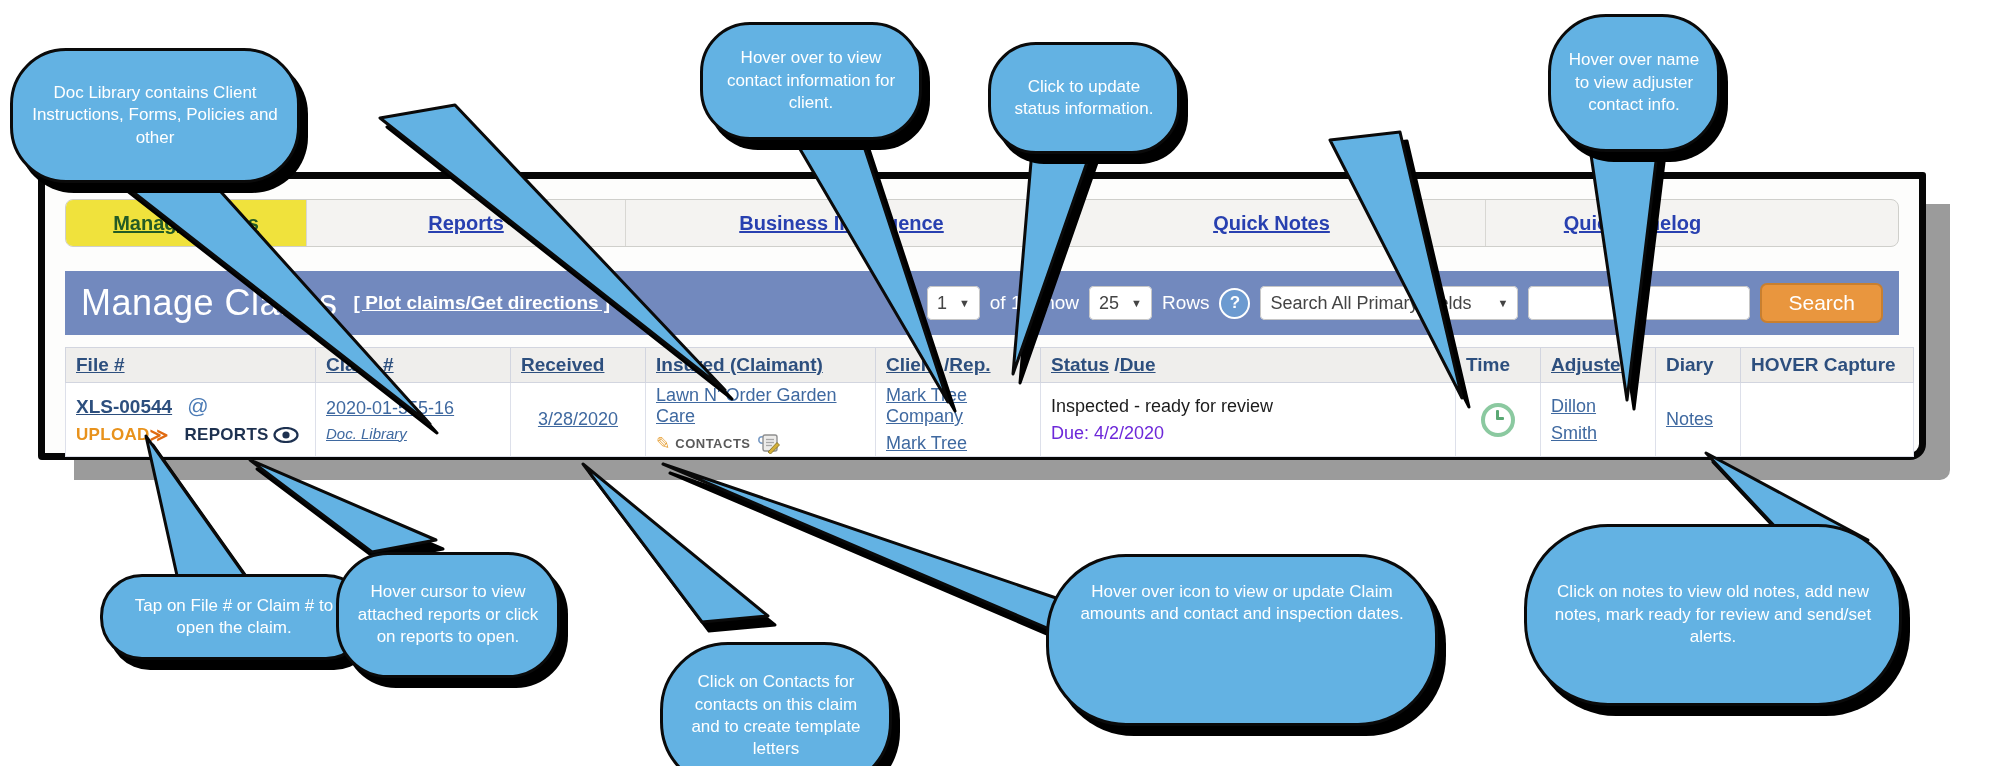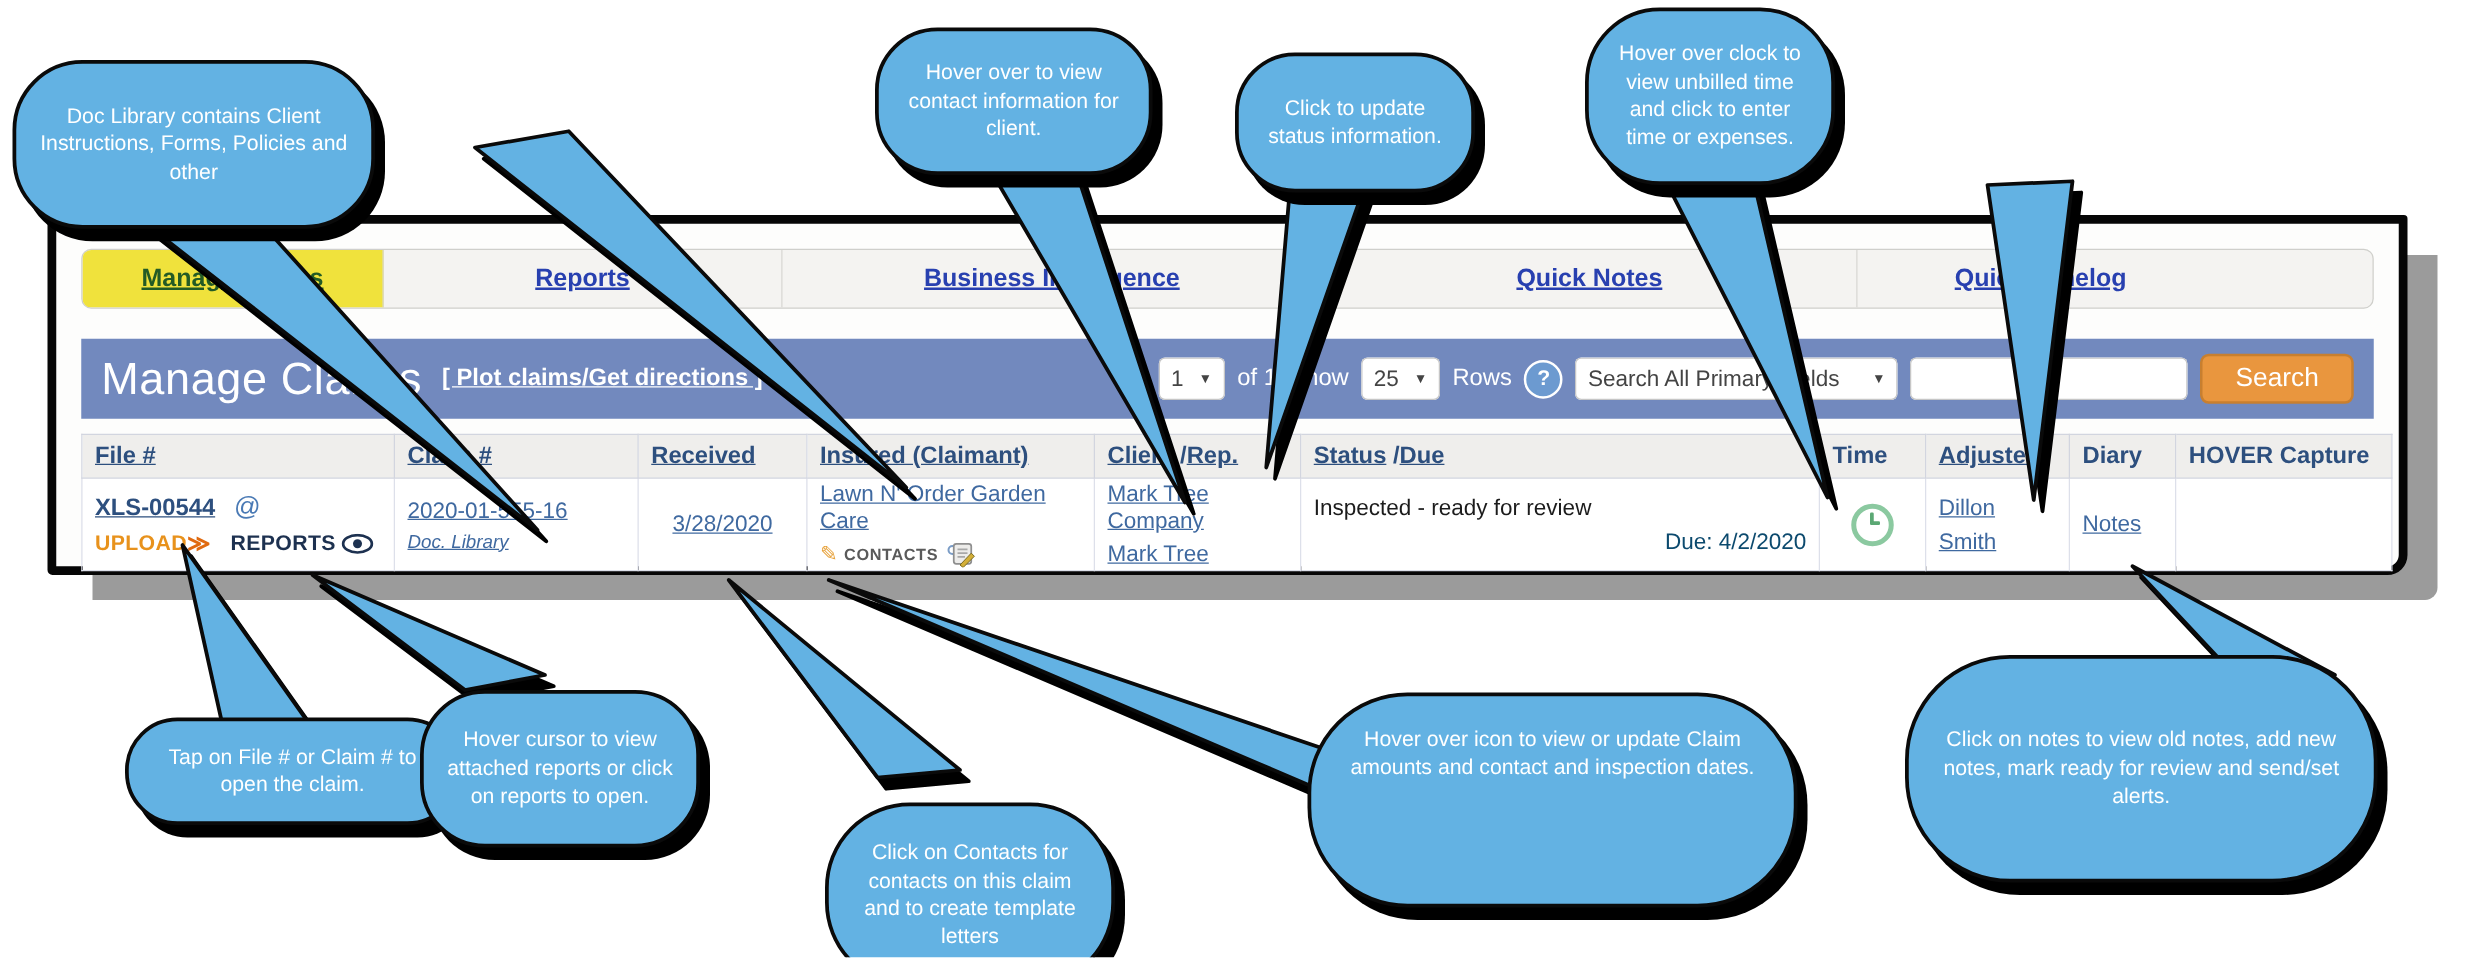--- a/index.html
+++ b/index.html
@@ -80,21 +80,21 @@
   .at-glyph { color:#4a7ab5; font-size:21px; margin-left:10px; }
   .upload { color:#e8921c; font-weight:bold; font-size:17px; letter-spacing:.3px; cursor:pointer; }
   .upload-arrow { color:#e06a10; font-size:18px; font-weight:bold; }
   .reports { color:#1d3150; font-weight:bold; font-size:17px; letter-spacing:.3px; margin-left:16px; cursor:pointer; }
   .row-line2 { margin-top:6px; display:flex; align-items:center; }
   .doc-library { font-style:italic; font-size:15px; }
   .cell-center { text-align:center; }
   .contacts-label { font-size:13px; color:#5a5a5a; font-weight:600; letter-spacing:.5px; margin:0 6px 0 5px; cursor:pointer; }
   .pencil-glyph { color:#e8a33d; font-size:17px; cursor:pointer; }
   .status-main { color:#1c1c1c; }
-  .status-due { color:#0c4a6e; margin-top:6px;text-align:right; }
+  .status-due { color:#6d28d9; margin-top:6px; }
   .stack > div + div { margin-top:6px; }
   .clock {
     width:26px; height:26px; border:4px solid #8bc9a0; border-radius:50%;
     position:relative; margin:0 auto; cursor:pointer;
   }
   .clock::before { content:""; position:absolute; left:11px; top:3px; width:3px; height:9px; background:#5ba874; border-radius:1px; }
   .clock::after  { content:""; position:absolute; left:11px; top:10px; width:8px; height:3px; background:#5ba874; border-radius:1px; }
 
   
   .tail-layer { position:absolute; left:0; top:0; z-index:5; pointer-events:none; }
@@ -297,22 +297,22 @@
 
   <div class="bubble b1">
     <span>Doc Library contains Client Instructions, Forms, Policies and other</span>
   </div>
   <div class="bubble b3">
     <span>Hover over to view contact information for client.</span>
   </div>
   <div class="bubble b4">
     <span>Click to update status information.</span>
   </div>
-  <div class="bubble b5">
-    <span>Hover over clock to view unbilled time and click to enter time or expenses.</span>
+  <div class="bubble b6">
+    <span>Hover over name to view adjuster contact info.</span>
   </div>
   <div class="bubble b7">
     <span>Tap on File # or Claim # to open the claim.</span>
   </div>
   <div class="bubble b8">
     <span>Hover cursor to view attached reports or click on reports to open.</span>
   </div>
   <div class="bubble b9">
     <span>Click on Contacts for contacts on this claim and to create template letters</span>
   </div>

